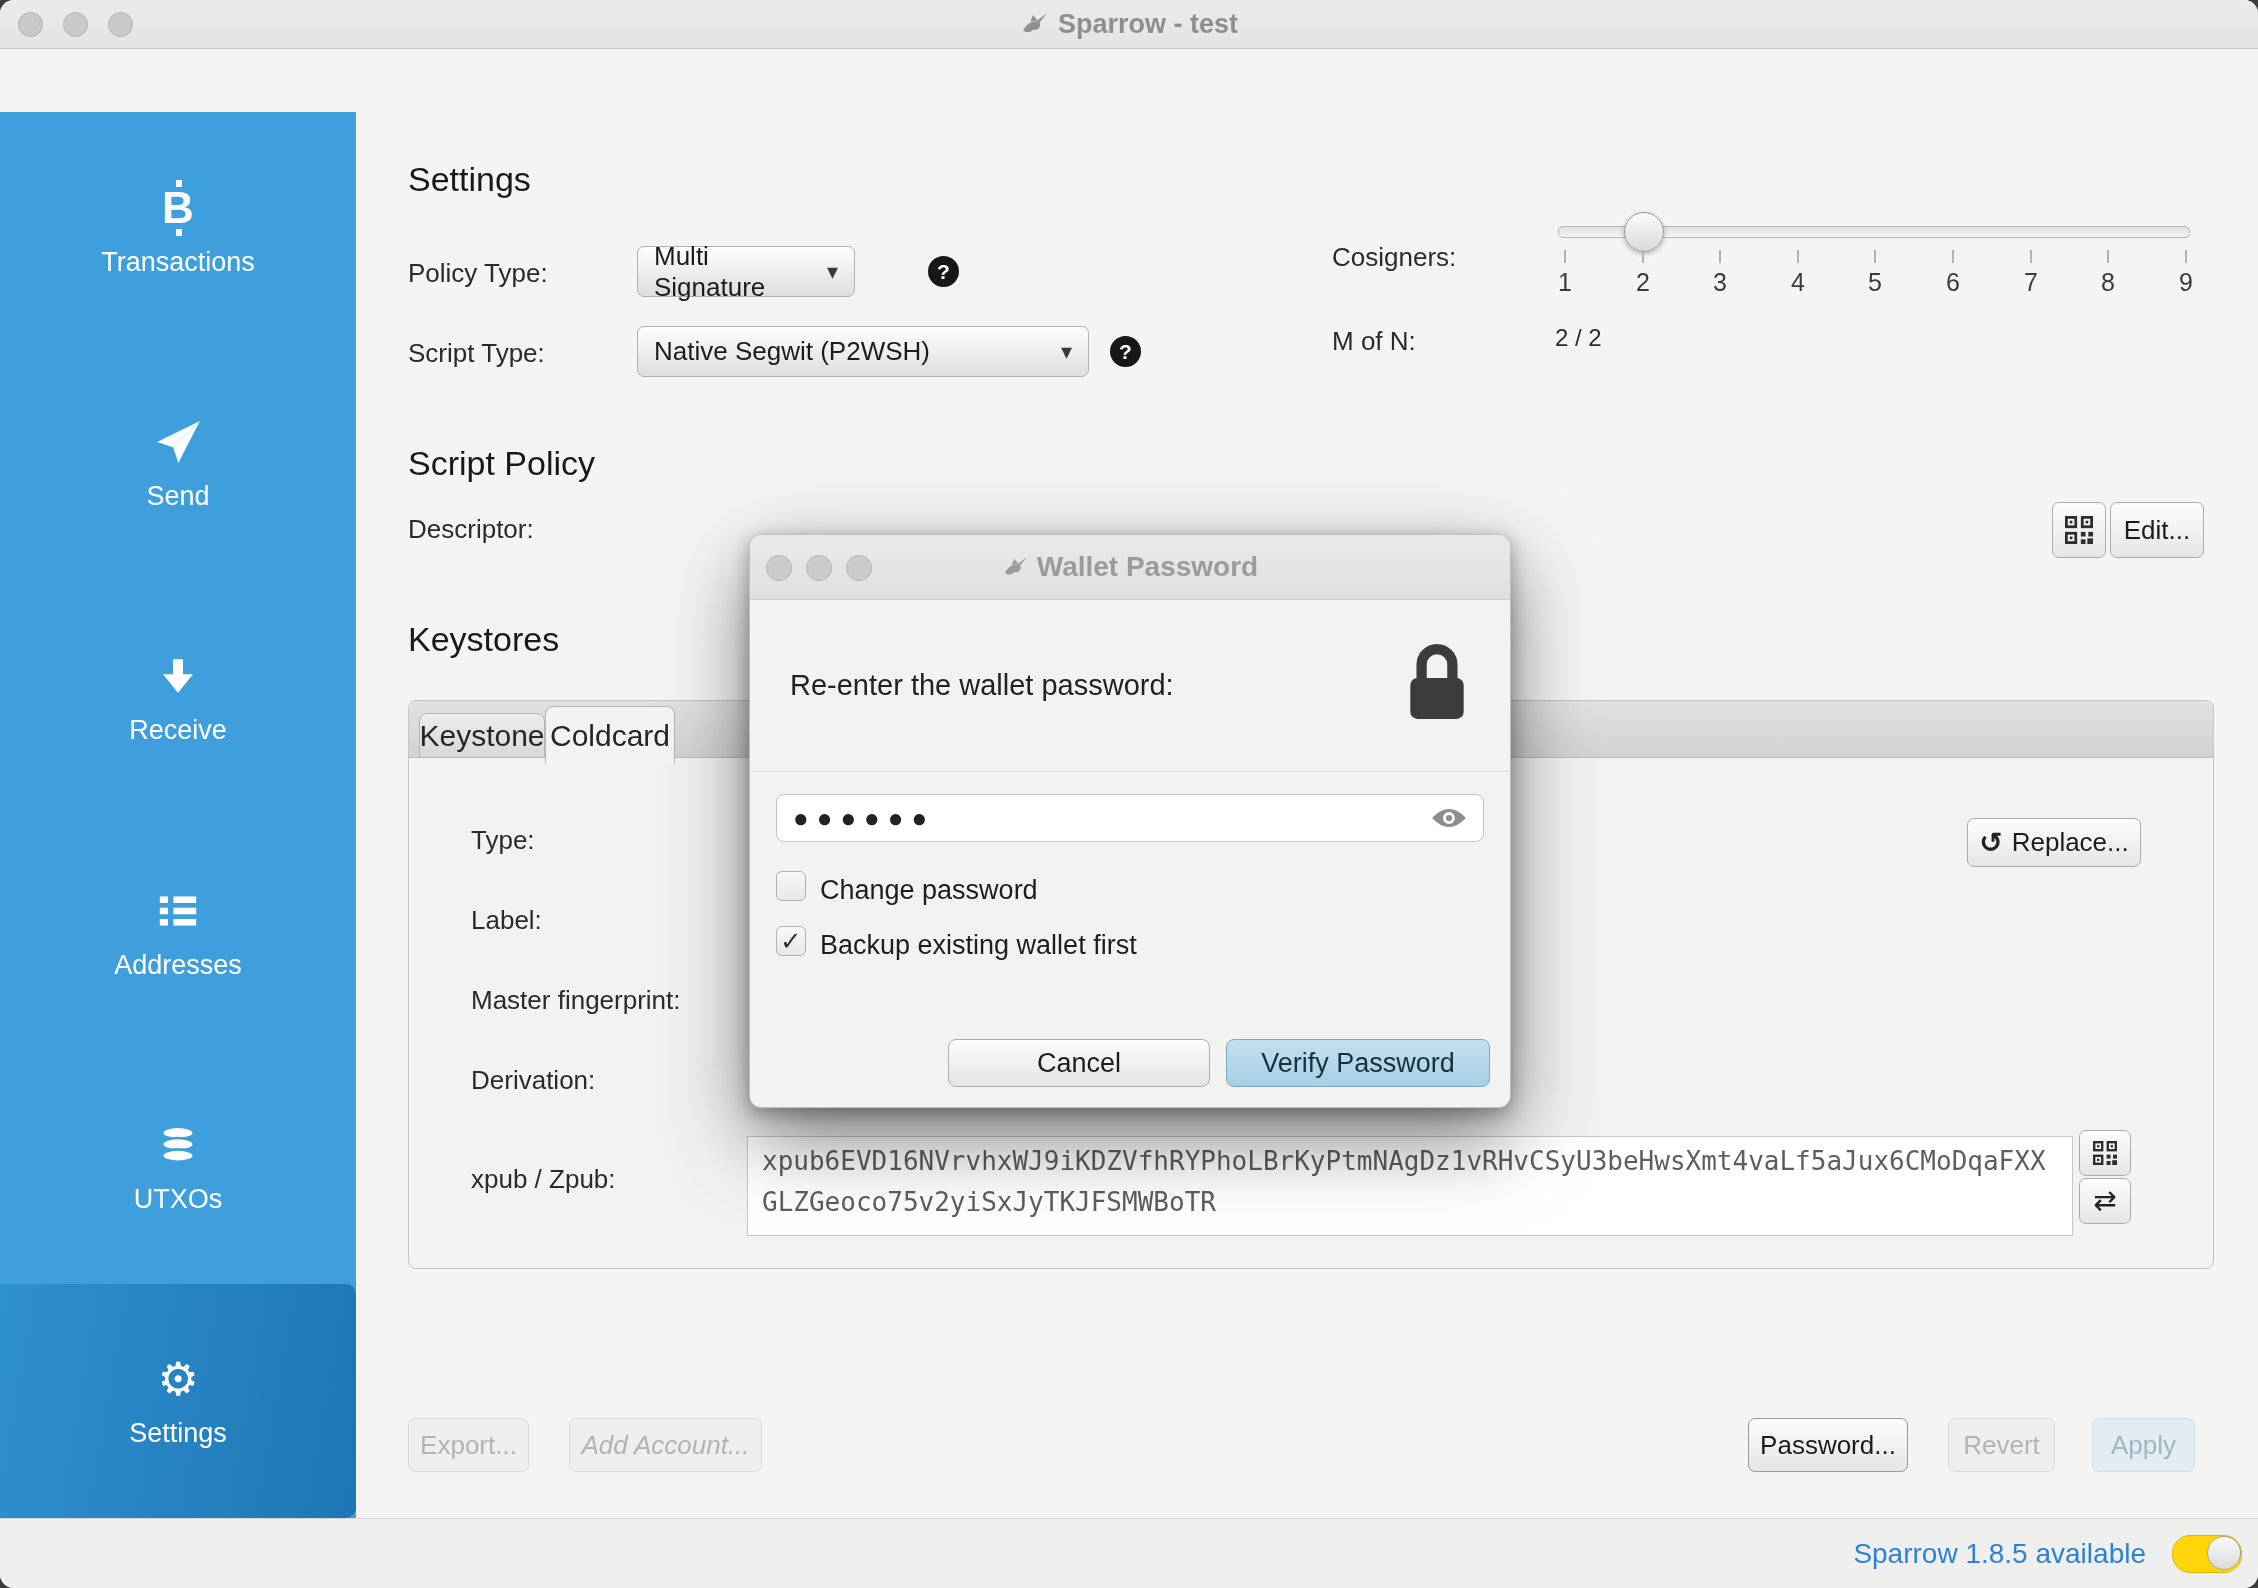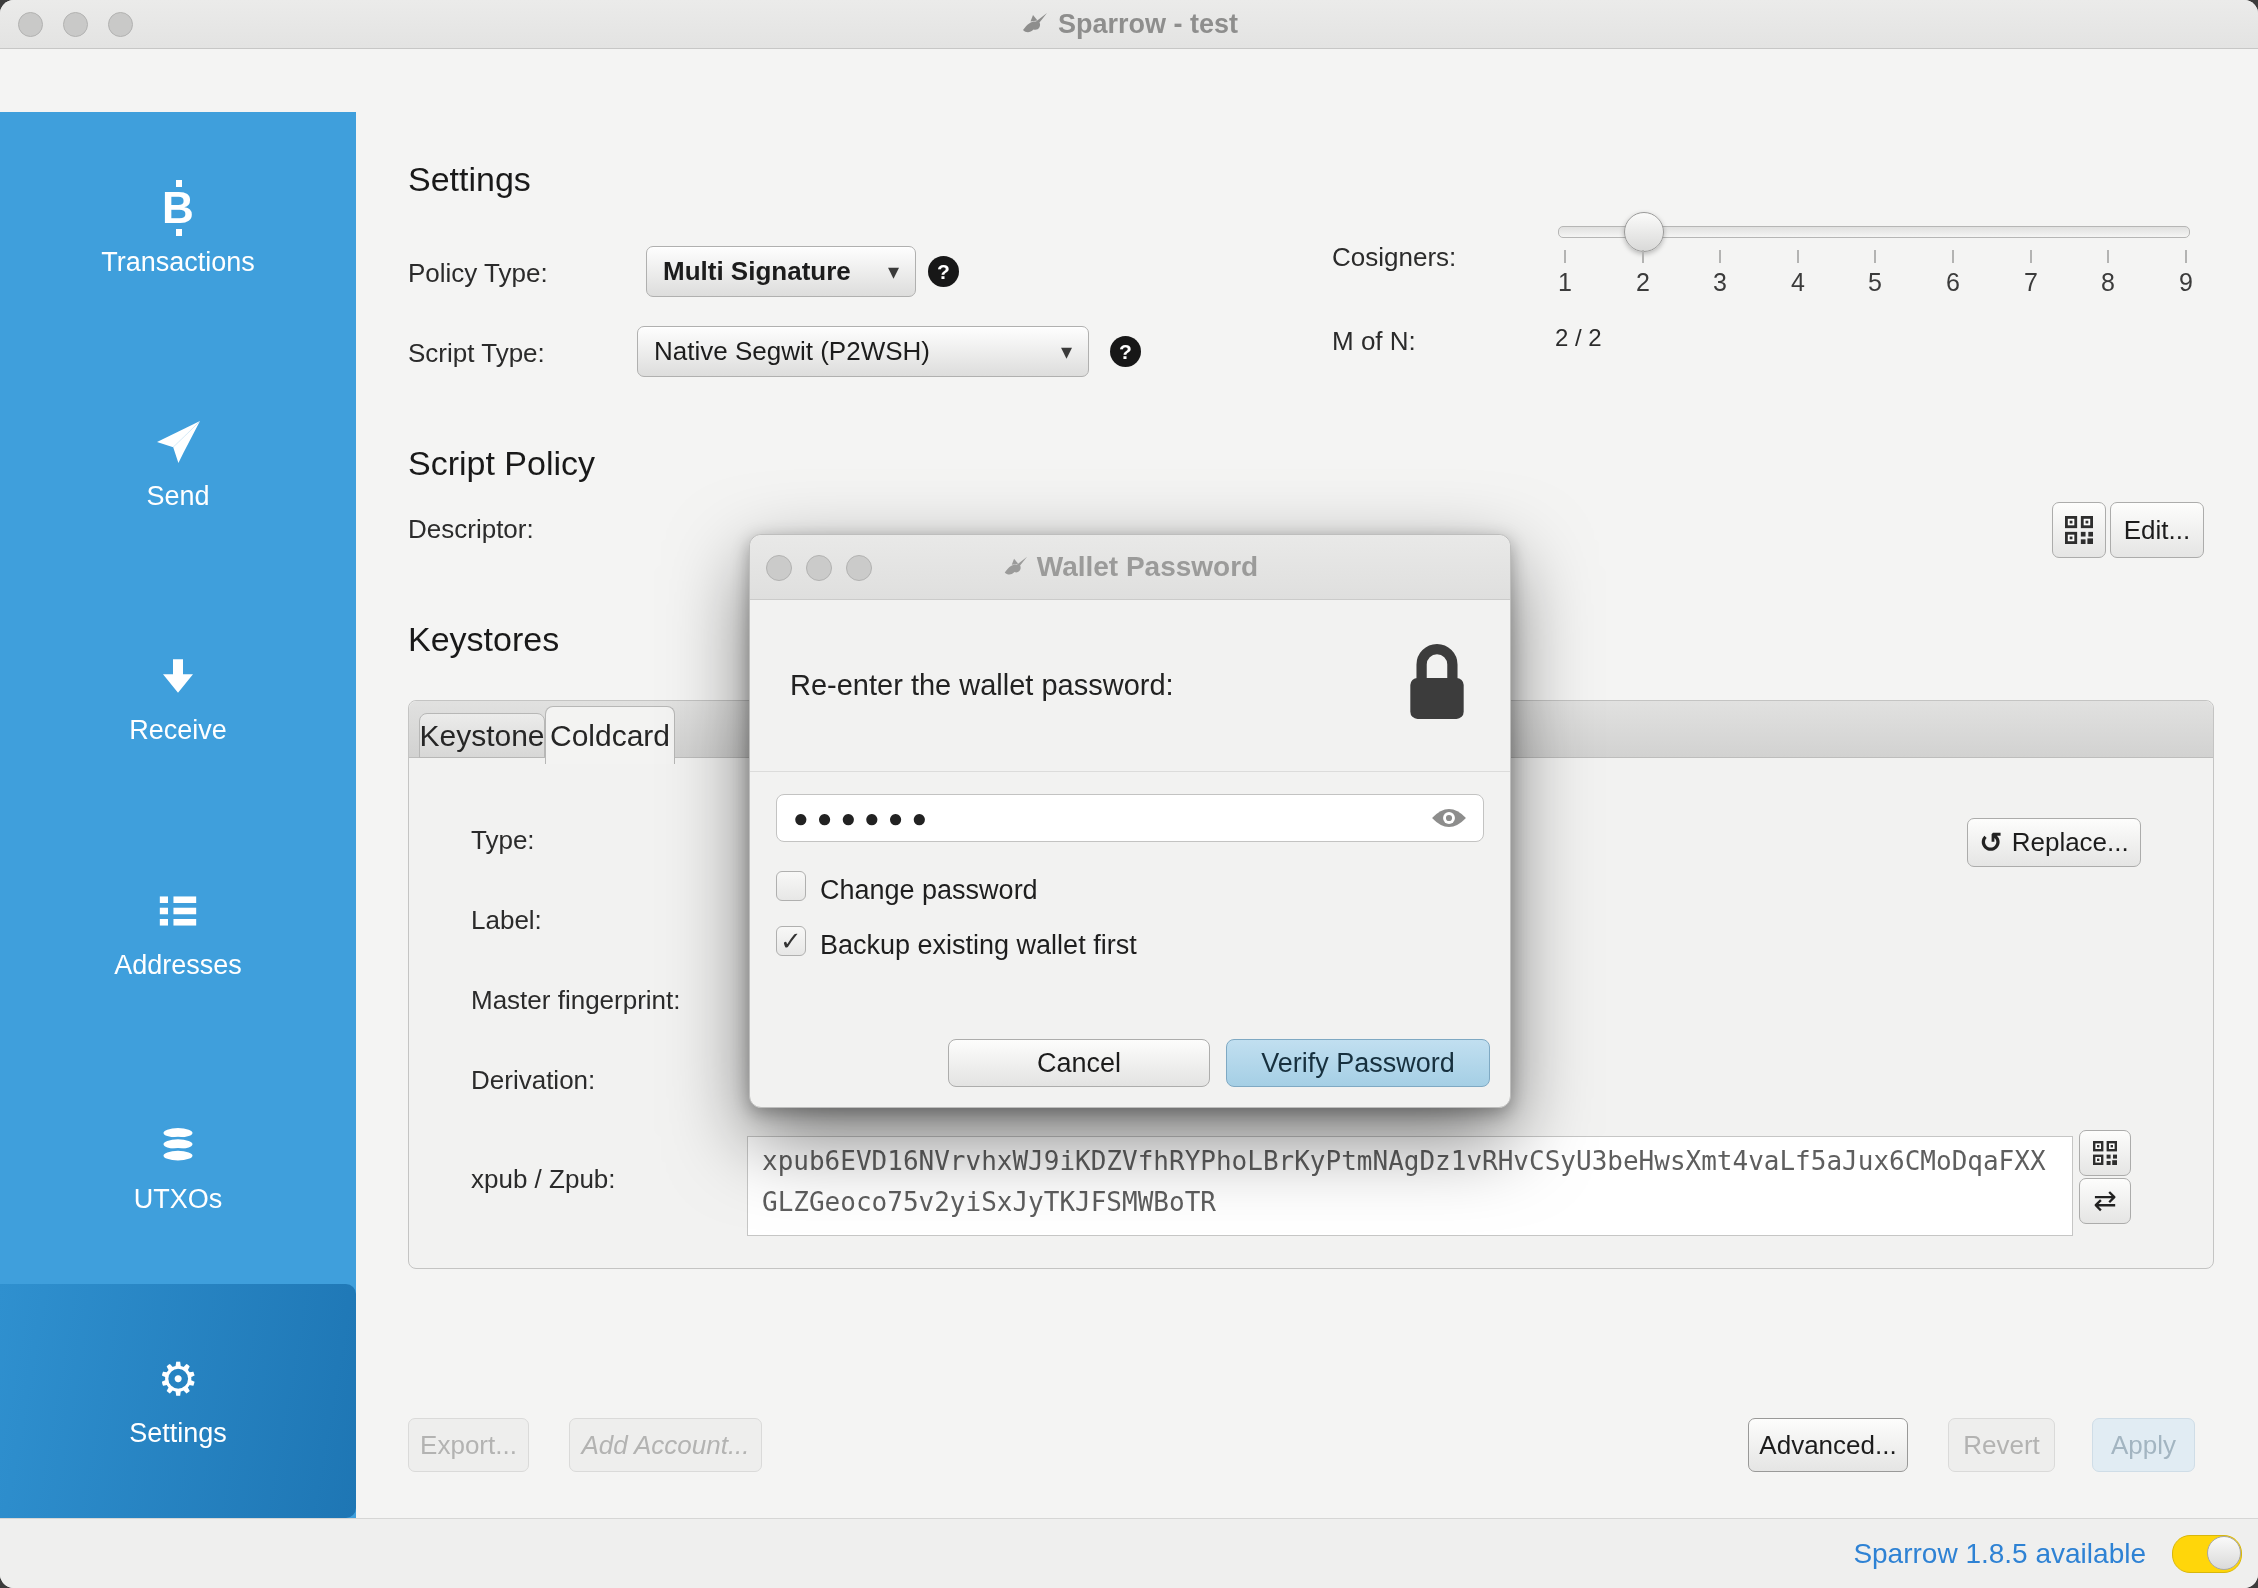--- a/index.html
+++ b/index.html
@@ -164,21 +164,21 @@
       <span class="nav-icon gear">⚙</span>
       <span class="nav-label">Settings</span>
     </div>
   </aside>
 
   <section class="content">
 
     <div class="h1" style="left:52px;top:48px;">Settings</div>
 
     <div class="flabel" style="left:52px;top:146px;">Policy Type:</div>
-    <div class="combo" style="left:290px;top:134px;width:270px;height:51px;box-sizing:border-box;font-weight:bold;">
+    <div class="combo" style="left:281px;top:134px;width:218px;height:51px;box-sizing:border-box;">
       <span>Multi Signature</span>
       <span class="arrow">▾</span>
     </div>
     <div class="help" style="left:572px;top:144px;">?</div>
 
     <div class="flabel" style="left:52px;top:226px;">Script Type:</div>
     <div class="combo" style="left:281px;top:214px;width:452px;height:51px;box-sizing:border-box;">
       <span>Native Segwit (P2WSH)</span>
       <span class="arrow">▾</span>
     </div>
@@ -297,21 +297,21 @@
       </div>
     </div>
 
     <div class="btn disabled" style="left:52px;top:1306px;width:119px;height:52px;">
       <span>Export...</span>
     </div>
     <div class="btn disabled" style="left:213px;top:1306px;width:191px;height:52px;font-style:italic;">
       <span>Add Account...</span>
     </div>
     <div class="btn" style="left:1392px;top:1306px;width:158px;height:52px;border-color:#999998;">
-      <span>Advanced...</span>
+      <span>Password...</span>
     </div>
     <div class="btn disabled" style="left:1592px;top:1306px;width:105px;height:52px;">
       <span>Revert</span>
     </div>
     <div class="btn apply-disabled" style="left:1736px;top:1306px;width:101px;height:52px;">
       <span>Apply</span>
     </div>
   </section>
 
   <div class="statusbar">

